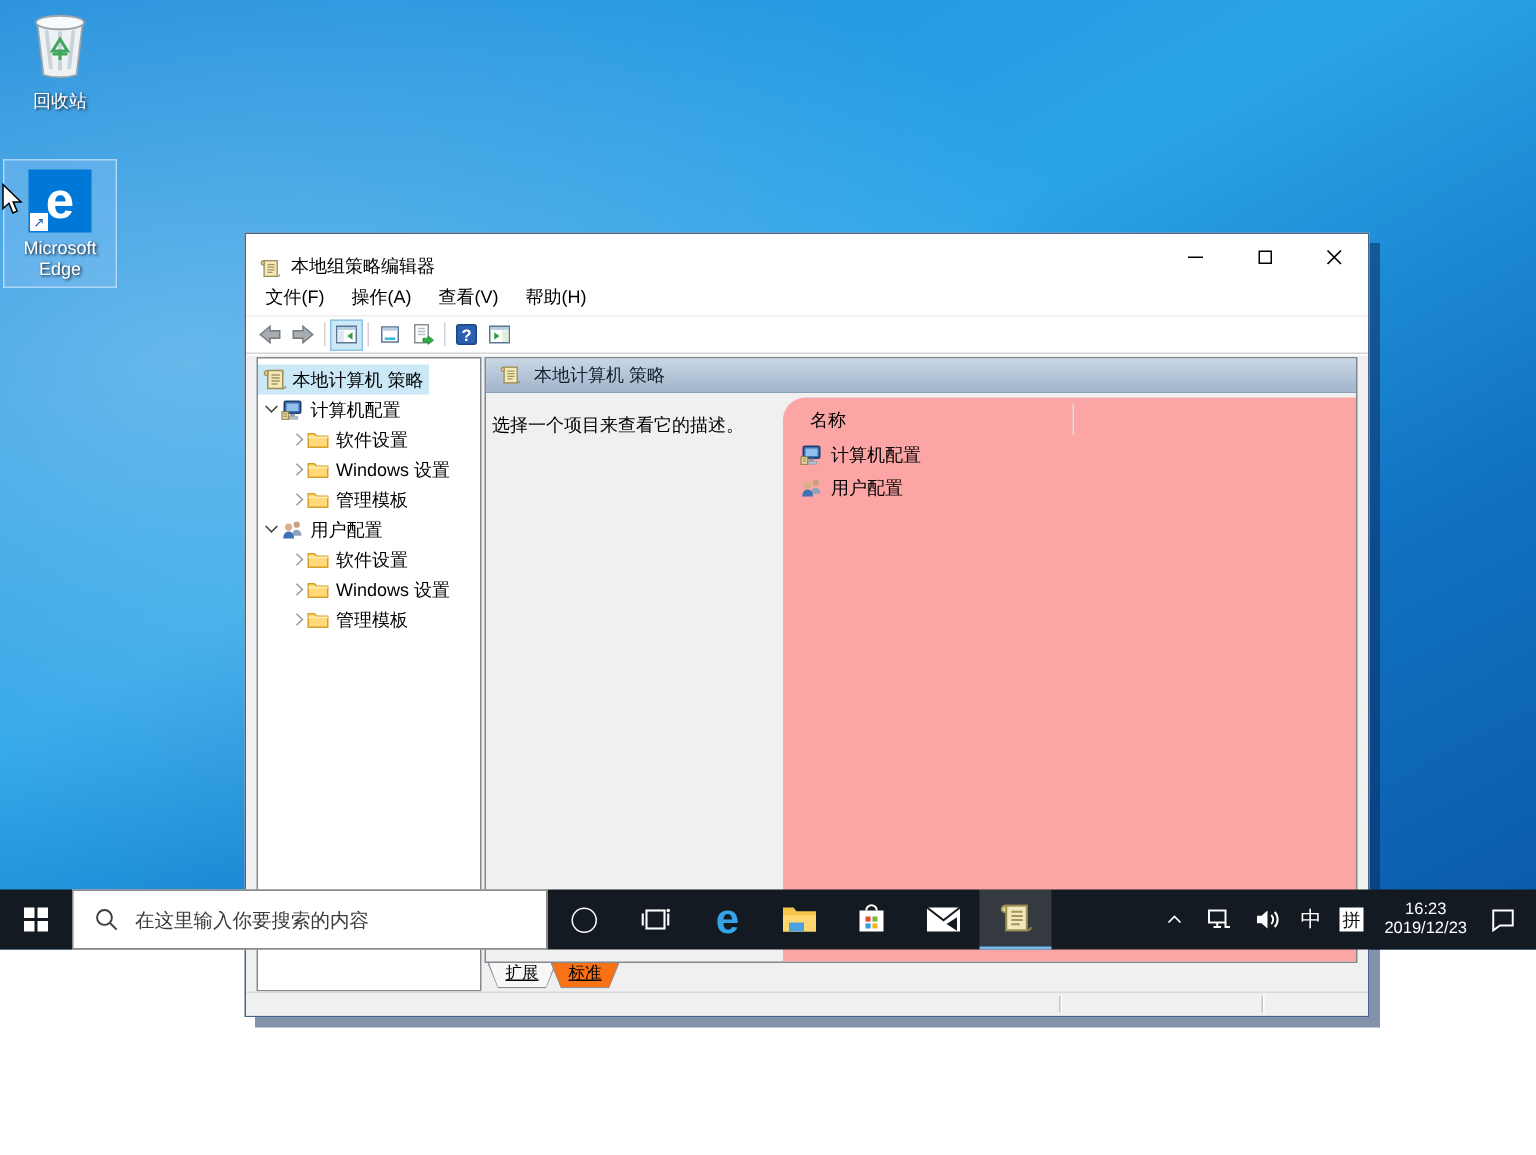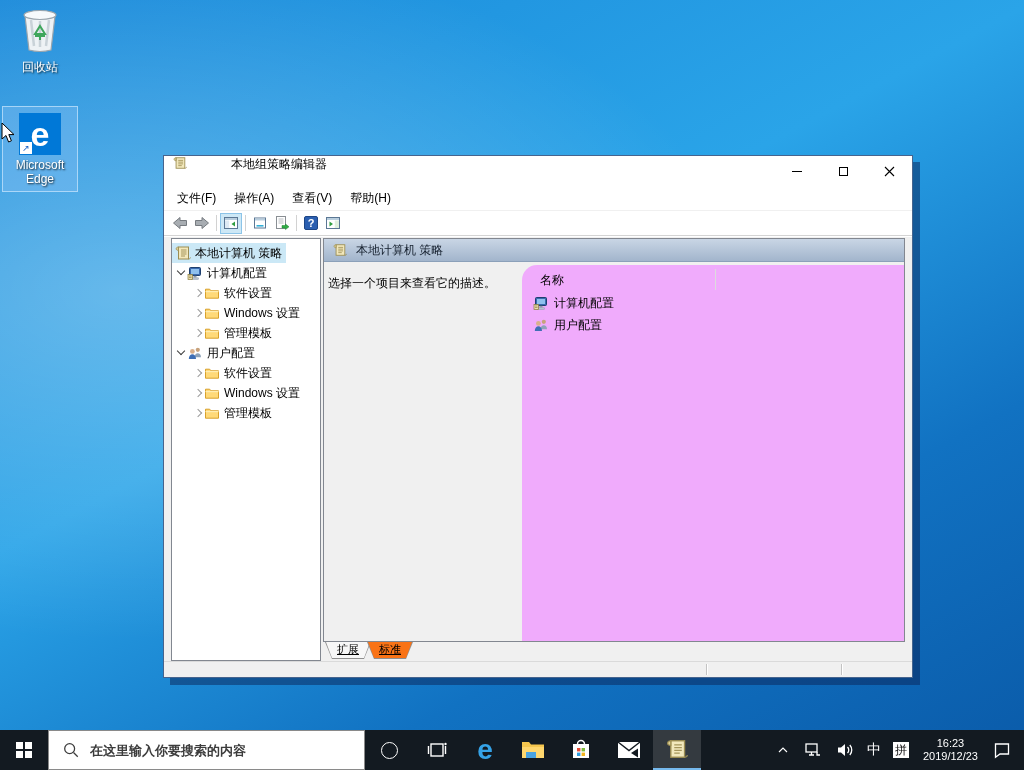--- a/index.html
+++ b/index.html
@@ -1,38 +1,38 @@
 <!DOCTYPE html>
 <html><head>
 <meta charset="utf-8">
 <style>
   * { margin:0; padding:0; box-sizing:border-box; }
   html,body { width:1024px; height:770px; overflow:hidden;
     font-family:"Liberation Sans","DejaVu Sans",sans-serif; }
 
   
-  .desktop { position:absolute; inset:0; width:1024px; height:770px;
+  .desktop { position:absolute; inset:0; width:1024px; height:633px;
     background:
       radial-gradient(ellipse 1000px 560px at 12% 38%, rgba(255,255,255,.30), rgba(255,255,255,0) 62%),
       linear-gradient(152deg,#1a8ada 0%, #2aa4e8 42%, #1172c2 72%, #0a5aa8 100%);
   }
   .dicon { position:absolute; width:76px; text-align:center; color:#fff; font-size:12px; }
   .dicon .dlabel { margin-top:3px; line-height:14px; text-shadow:1px 1px 2px rgba(0,0,0,.85); }
   .dicon.selected { background:rgba(140,195,245,.35); border:1px solid rgba(210,235,255,.65); }
   .edge-tile { width:42px; height:42px; margin:6px auto 0; background:#0078d7; position:relative;
     display:flex; align-items:center; justify-content:center; }
   .edge-tile .e { color:#fff; font-size:34px; font-weight:bold; line-height:1; }
   .shortcut-ov { position:absolute; left:1px; bottom:1px; width:12px; height:12px; background:#fff;
     font-size:9px; color:#1b62c5; line-height:12px; text-align:center; }
 
   
   .window { position:absolute; left:163px; top:155px; width:750px; height:523px;
     background:#fff; border:1px solid #46648e; box-shadow:7px 7px 0 rgba(9,36,88,.5);
     font-size:12px; color:#000; }
-  .titlebar { height:30px; display:flex; align-items:flex-start; background:#fff;gap:37px; }
+  .titlebar { height:30px; display:flex; align-items:flex-end; background:#fff; }
   .title-ic { margin-left:9px; }
   .title-text { margin-left:7px; }
   .caption { margin-left:auto; display:flex; height:30px; }
   .cap-btn { width:46px; height:30px; display:flex; align-items:center; justify-content:center; }
   .g-min { width:10px; height:1px; background:#000; }
   .g-max { width:9px; height:9px; border:1px solid #000; }
 
   .menubar { height:25px; display:flex; align-items:center; padding-left:4px;
     border-bottom:1px solid #f0f0f0; }
   .menu-item { padding:4px 9px; }
@@ -62,21 +62,21 @@
   .ic14 { width:14px; height:14px; flex:none; }
 
   .rightpanel { position:absolute; left:159px; right:7px; top:1px; bottom:35px;
     background:#f0f0f0; border:1px solid #828790; }
   .rp-header { height:23px; background:linear-gradient(#c9d6e5,#a2b5cc);
     border-bottom:1px solid #8ba0b9; display:flex; align-items:center; padding-left:9px; color:#15202e; }
   .rp-header .ht { margin-left:9px; }
   .rp-body { position:absolute; left:0; right:0; top:24px; bottom:0; }
   .rp-desc { position:absolute; left:4px; top:12px;text-align:right; }
   .rp-white { position:absolute; left:198px; right:0; top:2px; bottom:0;
-    background:#f0abfc; border-top-left-radius:15px; }
+    background:#fca5a5; border-top-left-radius:15px; }
   .col-header { position:absolute; left:18px; top:7px; }
   .col-sep { position:absolute; left:193px; top:4px; width:1px; height:21px; background:#dcdcdc; }
   .lrow { position:absolute; left:11px; display:flex; align-items:center; height:20px; }
   .lrow .tl { margin-left:5px; }
 
   .tabstrip { position:absolute; left:159px; right:7px; bottom:16px; height:19px;
     background:#f0f0f0; display:flex; align-items:flex-start; padding-left:2px;text-decoration:underline; }
   .tab-o { clip-path:polygon(0 0,100% 0,calc(100% - 7px) 100%,7px 100%);
     background:#8f8f8f; padding:0 1px 1px 1px; height:17px; margin-right:-4px; }
   .tab-i { clip-path:polygon(0 0,100% 0,calc(100% - 6px) 100%,6px 100%);
@@ -90,21 +90,21 @@
   
   .taskbar { position:absolute; left:0; bottom:0; width:1024px; height:40px; background:#131a21;
     display:flex; align-items:stretch; color:#fff; }
   .tb-item { width:48px; display:flex; align-items:center; justify-content:center; flex:none; }
   .winlogo { display:grid; grid-template-columns:7px 7px; grid-template-rows:7px 7px; gap:2px; }
   .winlogo span { background:#fff; }
   .searchbox { width:317px; background:#fff; border:1px solid #8a8a8a; display:flex; align-items:center;
     color:#3c3c3c; flex:none; }
   .searchbox .sg { margin:0 10px 0 13px; }
   .searchbox input { border:none; outline:none; font-size:13px; width:250px; background:transparent;
-    font-family:inherit; color:#3c3c3c;font-weight:bold; }
+    font-family:inherit; color:#3c3c3c; }
   .searchbox input::placeholder { color:#3c3c3c; opacity:1; }
   .tb-edge-e { color:#35a3e8; font-size:28px; font-weight:bold; line-height:1; }
   .tb-active { background:rgba(255,255,255,.14); border-bottom:2px solid #76b9ed; }
   .tray { margin-left:auto; display:flex; align-items:center; gap:0; }
   .tray-item { display:flex; align-items:center; justify-content:center; height:40px; padding:0 6px; }
   .zh { font-size:14px; }
   .pinyin { width:16px; height:16px; background:#fff; color:#111; font-size:12px; line-height:16px;
     text-align:center; }
   .clock { text-align:center; font-size:11px; line-height:13px; padding:0 8px; }
 

